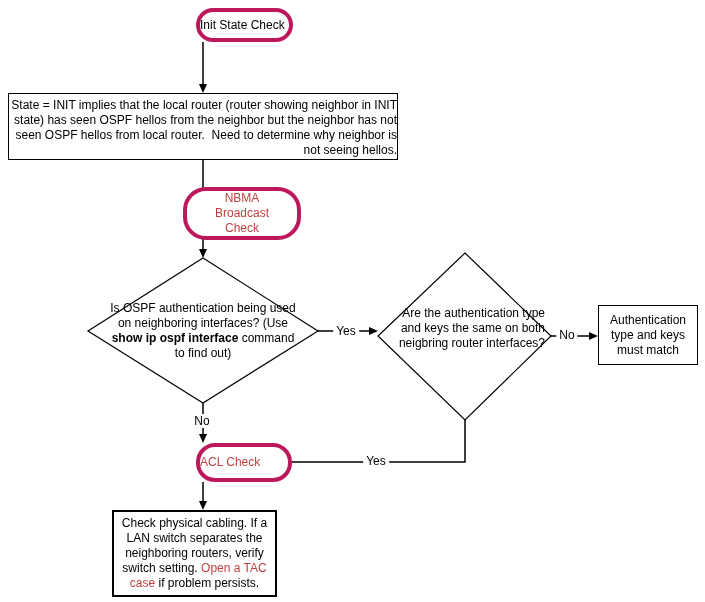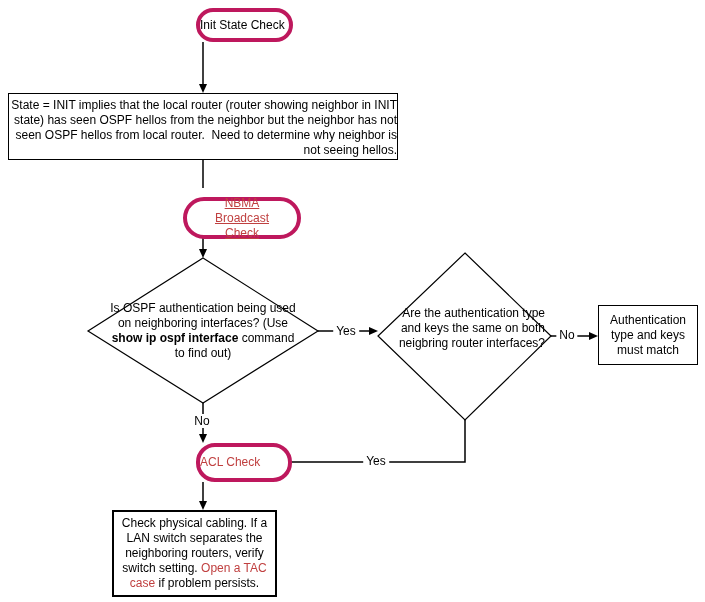--- a/index.html
+++ b/index.html
@@ -90,21 +90,21 @@
     <line x1="203" y1="482" x2="203" y2="502" stroke="#000" stroke-width="1.5"></line>
     <polygon points="199,501 207,501 203,510" fill="#000"></polygon>
   </svg>
 
   <div class="node stadium" style="left:155px; top:8px; width:97px; height:34px; border-radius:17px;">
     <span>Init State Check</span>
   </div>
 
   <div class="node infobox"><span>State = INIT implies that the local router (router showing neighbor in INIT state) has seen OSPF hellos from the neighbor but the neighbor has not seen OSPF hellos from local router.  Need to determine why neighbor is not seeing hellos.</span></div>
 
-  <div class="node stadium red" style="left:142px; top:197px; width:118px; height:42px; border-radius:23px; padding:0 14px;text-decoration:underline;">
+  <div class="node stadium red" style="left:142px; top:187px; width:118px; height:53px; border-radius:23px; padding:0 14px;">
     <span>NBMA Broadcast Check</span>
   </div>
 
   <div class="diamond-text" style="left:105px; top:301px; width:196px;">
     <span>Is OSPF authentication being used on neighboring interfaces? (Use </span><b>show ip ospf interface</b><span> command to find out)</span>
   </div>
 
   <div class="diamond-text" style="left:385px; top:306px; width:160px;text-align:right;">
     <span>Are the authentication type and keys the same on both neigbring router interfaces?</span>
   </div>

